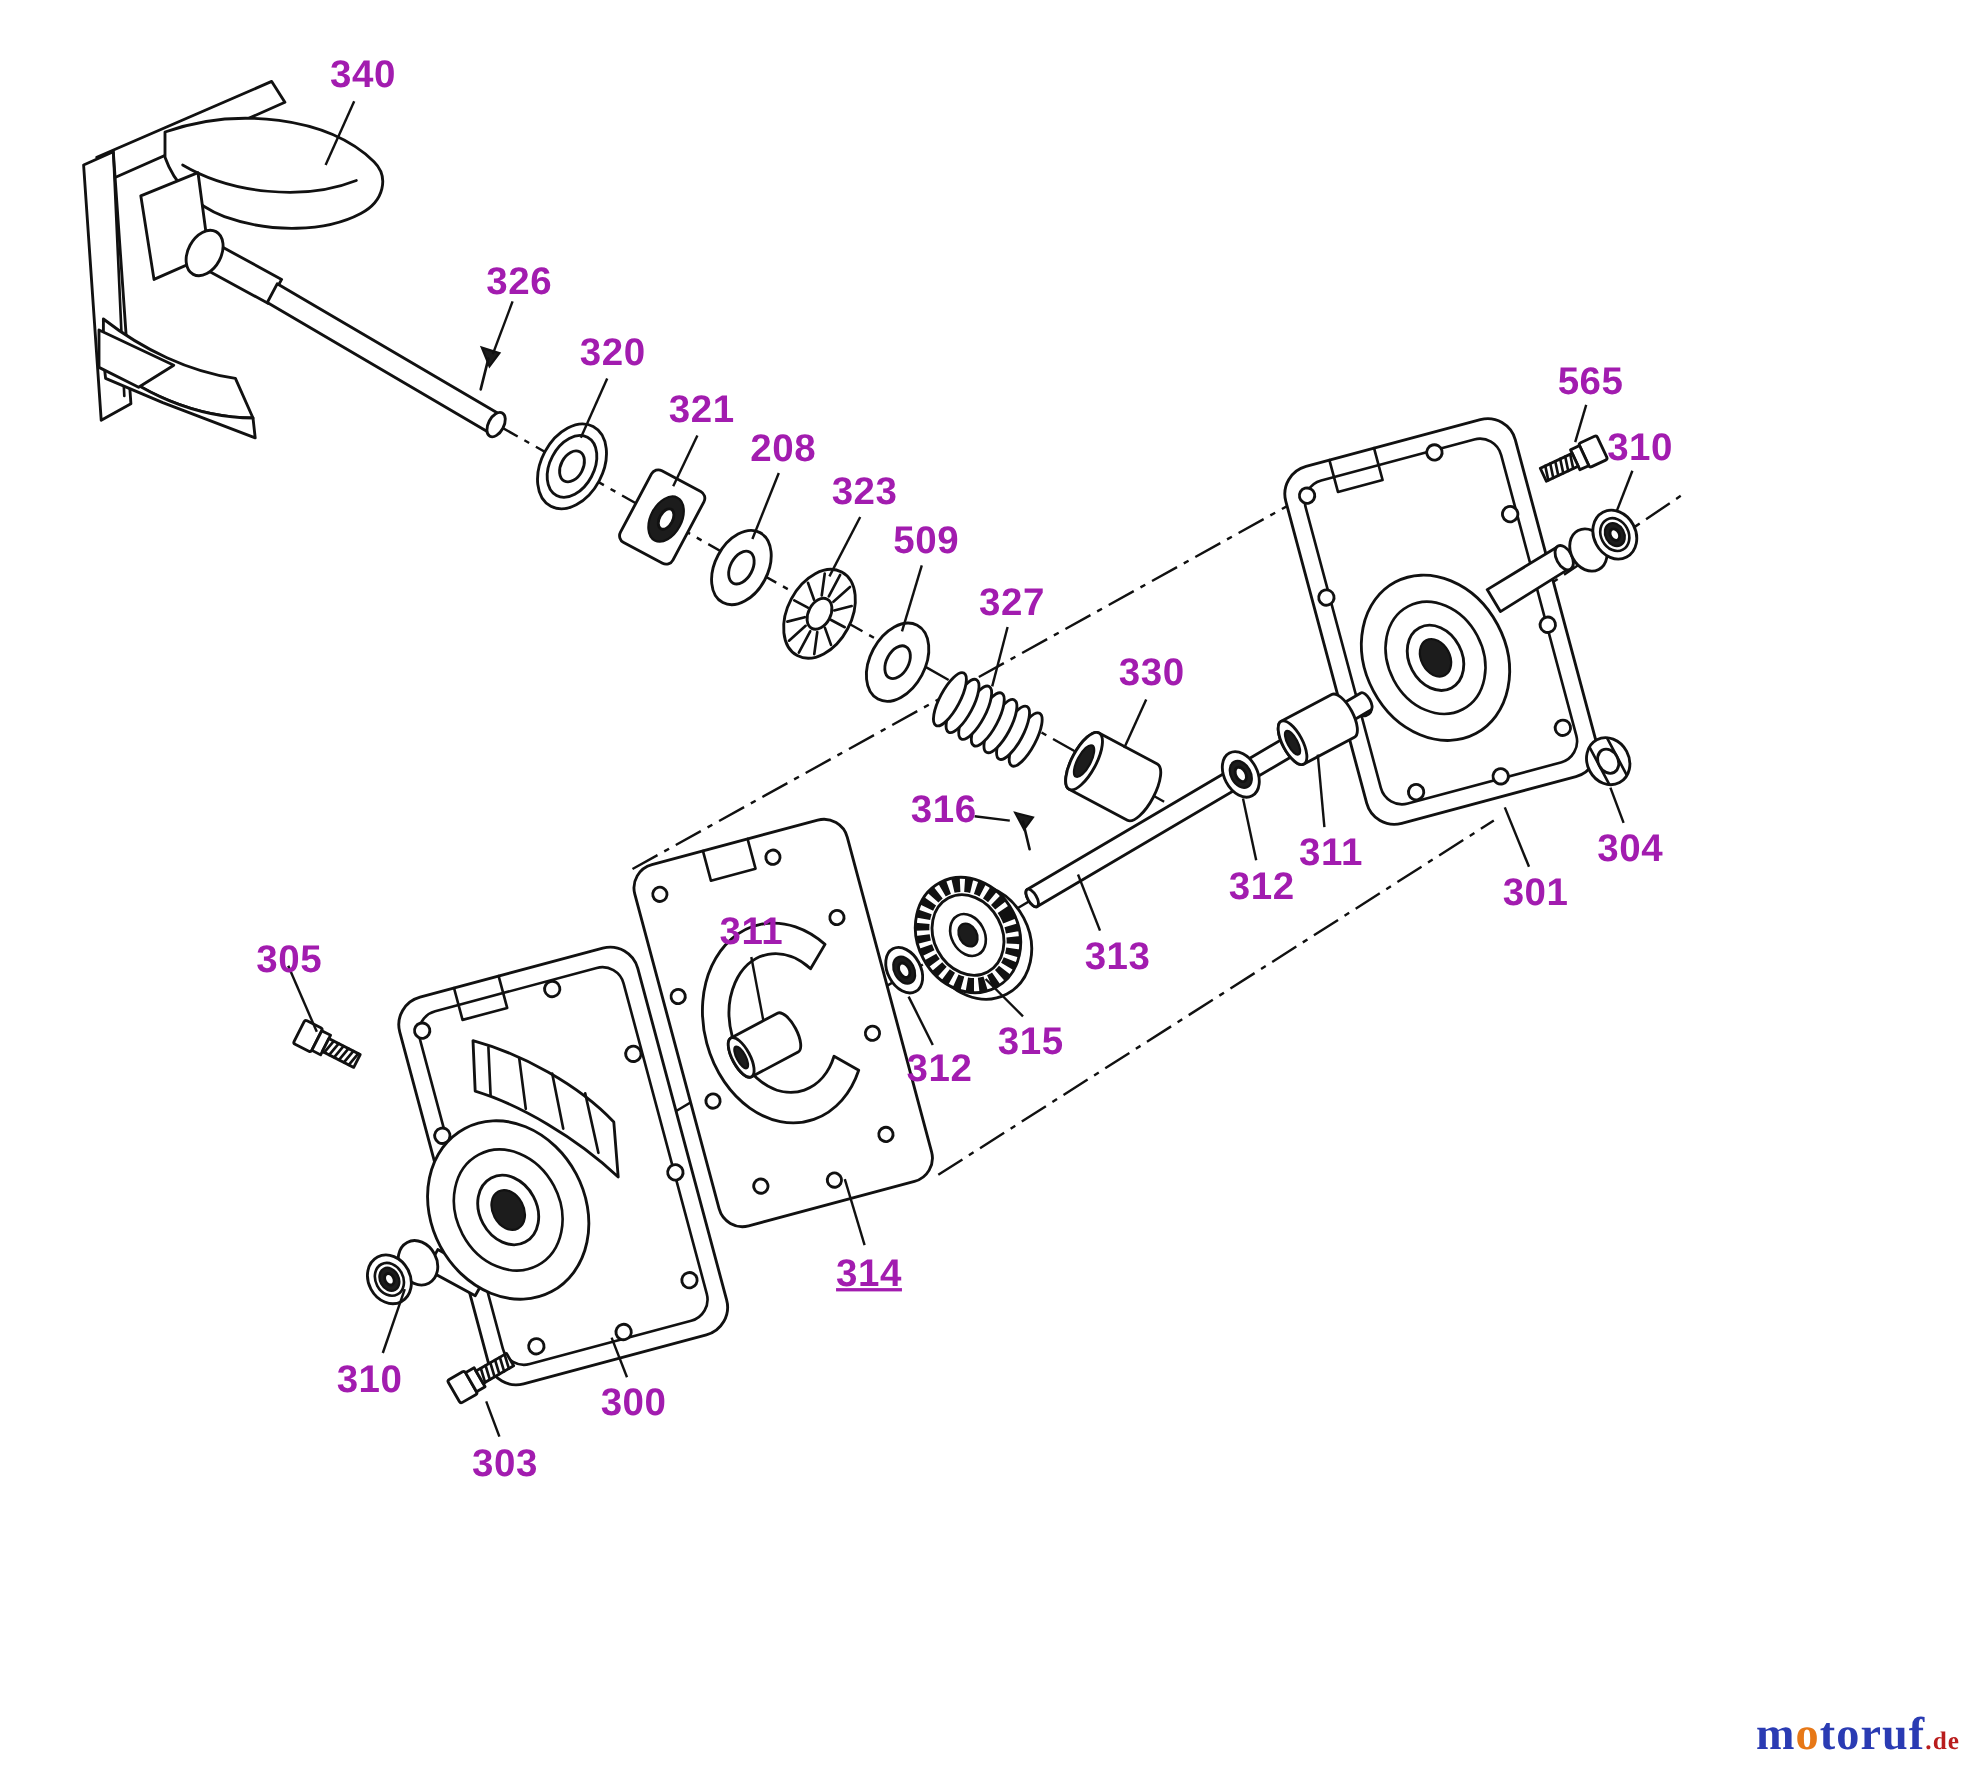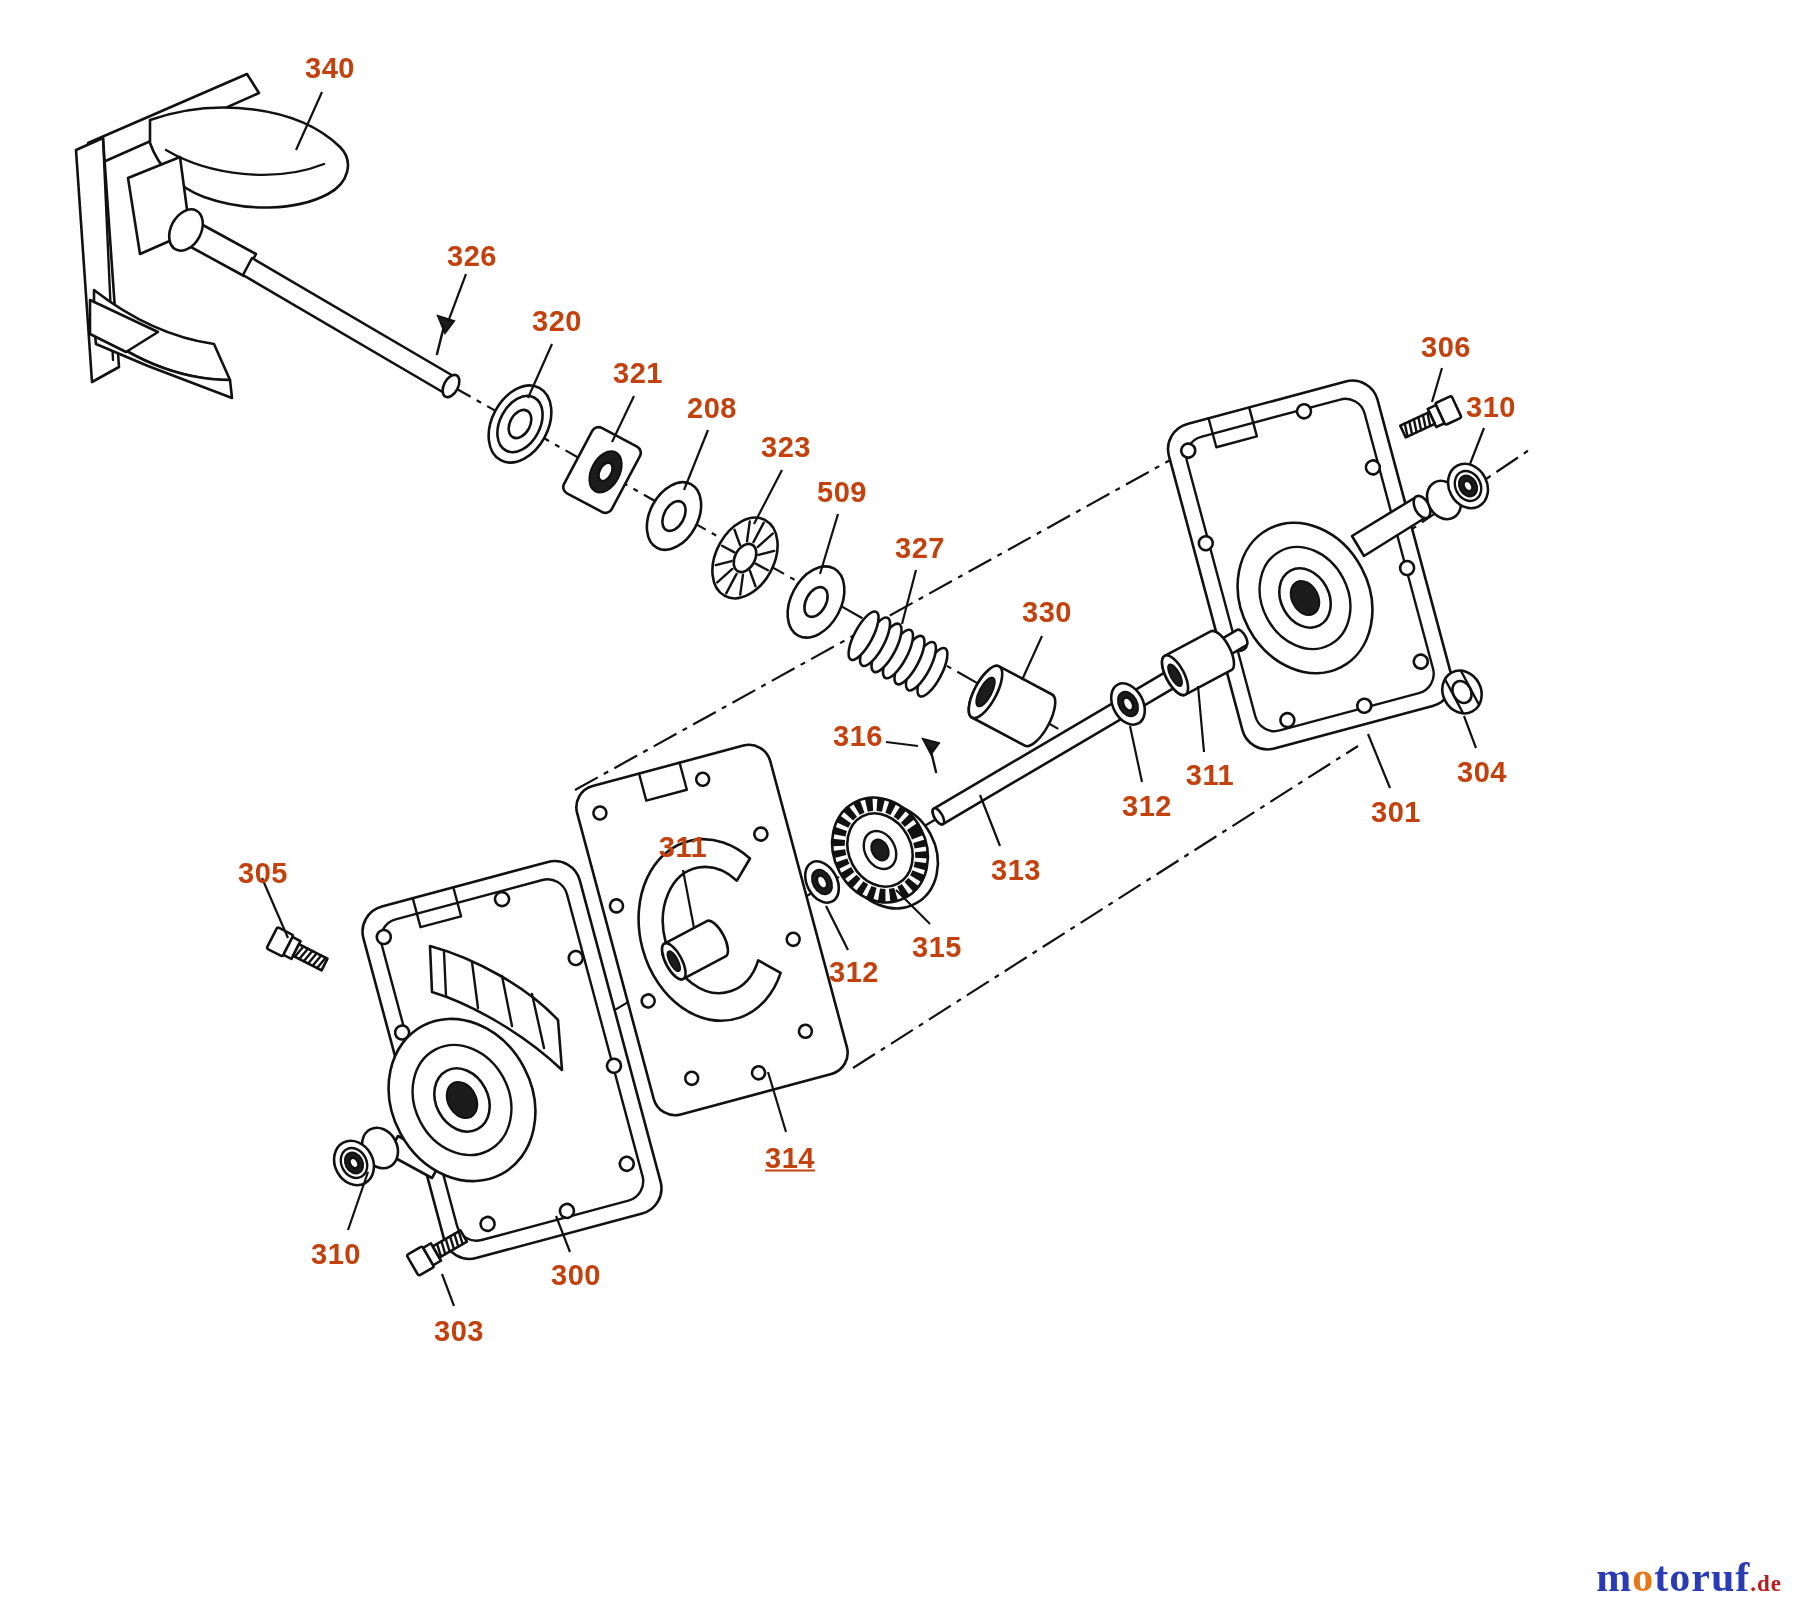--- a/index.html
+++ b/index.html
@@ -4,21 +4,21 @@
 <style>
   * { margin:0; padding:0; box-sizing:border-box; }
   html,body { background:#fff; }
   body { font-family:"Liberation Sans", sans-serif; }
   .canvas { position:relative; width:1800px; height:1606px; background:#fff; overflow:hidden; }
   .canvas > svg { position:absolute; left:0; top:0; }
   .labels-layer { position:absolute; left:0; top:0; width:100%; height:100%; pointer-events:none; }
   .part-label {
     position:absolute; transform:translate(-50%,-50%);
     font-family:"Liberation Sans", sans-serif; font-weight:700;
-    font-size:29px; color:#c2410c; white-space:nowrap; letter-spacing:0.5px;
+    font-size:35px; color:#a21caf; white-space:nowrap; letter-spacing:0.5px;
   }
   .watermark {
     position:absolute; right:18px; bottom:8px;
     font-family:"Liberation Serif", serif; font-weight:700;
     font-size:42px; letter-spacing:1px; line-height:1;
   }
   .watermark .wm-de { font-size:23px; font-weight:700; }
   svg .wh { fill:#ffffff; stroke:var(--line,#111); stroke-width:2.6; stroke-linejoin:round; }
   svg .ln { fill:none; stroke:var(--line,#111); stroke-width:2.4; stroke-linecap:round; stroke-linejoin:round; }
   svg .dk { fill:#1c1c1c; stroke:var(--line,#111); stroke-width:2; }
@@ -299,21 +299,21 @@
       <div class="part-label" style="left: 330px; top: 68px;">340</div>
       <div class="part-label" style="left: 472px; top: 256px;">326</div>
       <div class="part-label" style="left: 557px; top: 321px;">320</div>
       <div class="part-label" style="left: 638px; top: 373px;">321</div>
       <div class="part-label" style="left: 712px; top: 408px;">208</div>
       <div class="part-label" style="left: 786px; top: 447px;">323</div>
       <div class="part-label" style="left: 842px; top: 492px;">509</div>
       <div class="part-label" style="left: 920px; top: 548px;">327</div>
       <div class="part-label" style="left: 1047px; top: 612px;">330</div>
       <div class="part-label" style="left: 858px; top: 736px;">316</div>
-      <div class="part-label" style="left: 1446px; top: 347px;">306</div>
+      <div class="part-label" style="left: 1446px; top: 347px;">565</div>
       <div class="part-label" style="left: 1491px; top: 407px;">310</div>
       <div class="part-label" style="left: 1482px; top: 772px;">304</div>
       <div class="part-label" style="left: 1396px; top: 812px;">301</div>
       <div class="part-label" style="left: 1210px; top: 775px;">311</div>
       <div class="part-label" style="left: 1147px; top: 806px;">312</div>
       <div class="part-label" style="left: 1016px; top: 870px;">313</div>
       <div class="part-label" style="left: 937px; top: 947px;">315</div>
       <div class="part-label" style="left: 854px; top: 972px;">312</div>
       <div class="part-label" style="left: 683px; top: 847px;">311</div>
       <div class="part-label" style="left: 263px; top: 873px;">305</div>

